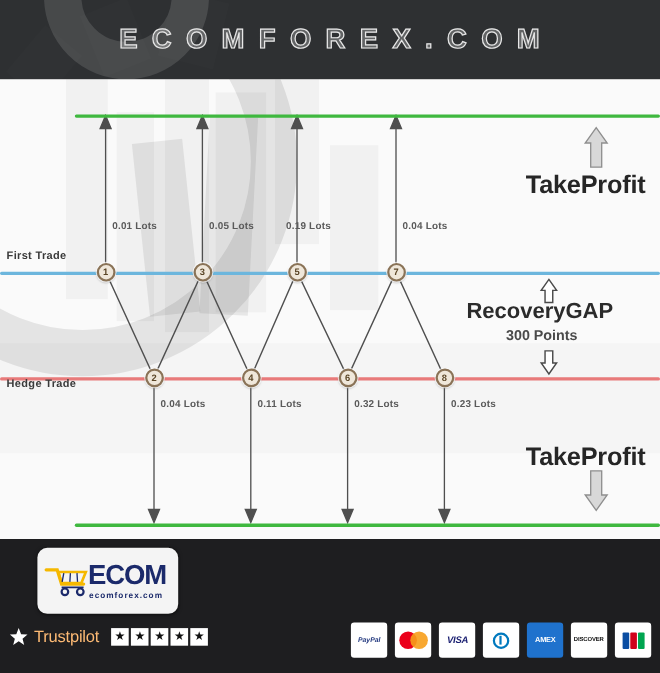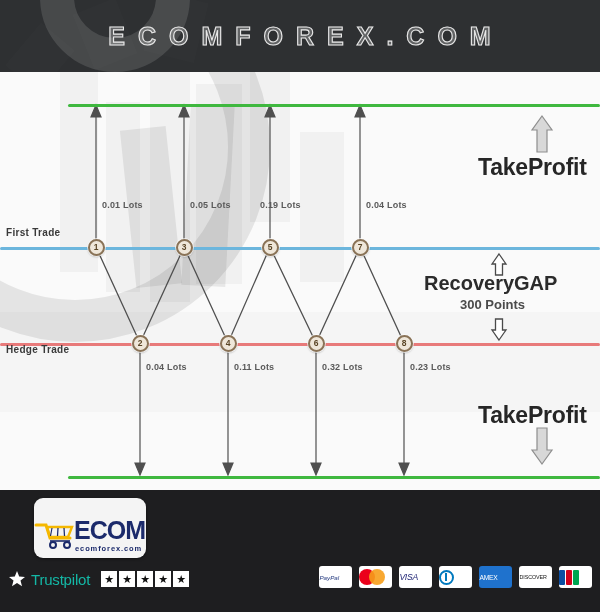--- a/index.html
+++ b/index.html
@@ -167,24 +167,24 @@
 
   
   #footer {
     position: absolute; left: 0; top: 490px;
     width: 600px; height: 122px;
     background: #1e1e20;
   }
   #logo-card {
     position: absolute;
     left: 34px; top: 8px;
-    width: 112px; height: 60px;
+    width: 128px; height: 60px;
     background: #f4f4f4;
     border-radius: 9px;
-    display: flex; align-items: flex-end; justify-content: center;
+    display: flex; align-items: center; justify-content: center;
     box-shadow: 0 1px 3px rgba(0,0,0,0.5);
   }
   #logo-inner { position: relative; width: 116px; height: 46px; }
   #logo-word {
     position: absolute; left: 40px; top: 4px;
     font-size: 25px; font-weight: 700;
     color: #1b2a6b; letter-spacing: -1px;
   }
   #logo-sub {
     position: absolute; left: 41px; top: 32px;
@@ -192,42 +192,42 @@
     color: #1b2a6b; letter-spacing: 0.9px;
   }
   #cart-icon { position: absolute; left: 0px; top: 8px; }
 
   #trustpilot {
     position: absolute;
     left: 8px; top: 80px;
     display: flex; align-items: center; gap: 5px;
   }
   #tp-name {
-    font-size: 15px; color: #14b8a6; font-weight: 400;
+    font-size: 15px; color: #fdba74; font-weight: 400;
     letter-spacing: -0.2px;
   }
   #tp-stars { display: flex; gap: 2px; margin-left: 6px; }
   .tp-star {
     width: 16px; height: 16px;
     background: #ffffff;
     display: flex; align-items: center; justify-content: center;
     font-size: 11px; color: #111111; line-height: 1;
   }
 
   #payments {
     position: absolute;
     right: 8px; top: 76px;
     display: flex; gap: 7px; align-items: center;
   }
   .pay {
-    width: 33px; height: 22px;
+    width: 33px; height: 32px;
     background: #ffffff;
     border-radius: 3px;
-    display: flex; align-items: center; justify-content: flex-start;
-    font-size: 7px; font-weight: 400;
+    display: flex; align-items: center; justify-content: center;
+    font-size: 7px; font-weight: 700;
     overflow: hidden;
   }
   .pay-label { transform: scale(0.96); }
   #pay-paypal .pay-label { color: #253b80; font-style: italic; font-size: 6.5px; }
   #pay-visa .pay-label { color: #1a1f71; font-size: 9px; font-style: italic; letter-spacing: -0.3px; }
   #pay-amex { background: #1f72cd; }
   #pay-amex .pay-label { color: #ffffff; font-size: 7px; letter-spacing: -0.2px; }
   #pay-discover .pay-label { color: #111111; font-size: 5.6px; letter-spacing: -0.1px; }
   .mc-circles { position: relative; width: 26px; height: 16px; }
   .mc-c { position: absolute; top: 0; width: 16px; height: 16px; border-radius: 50%; }

